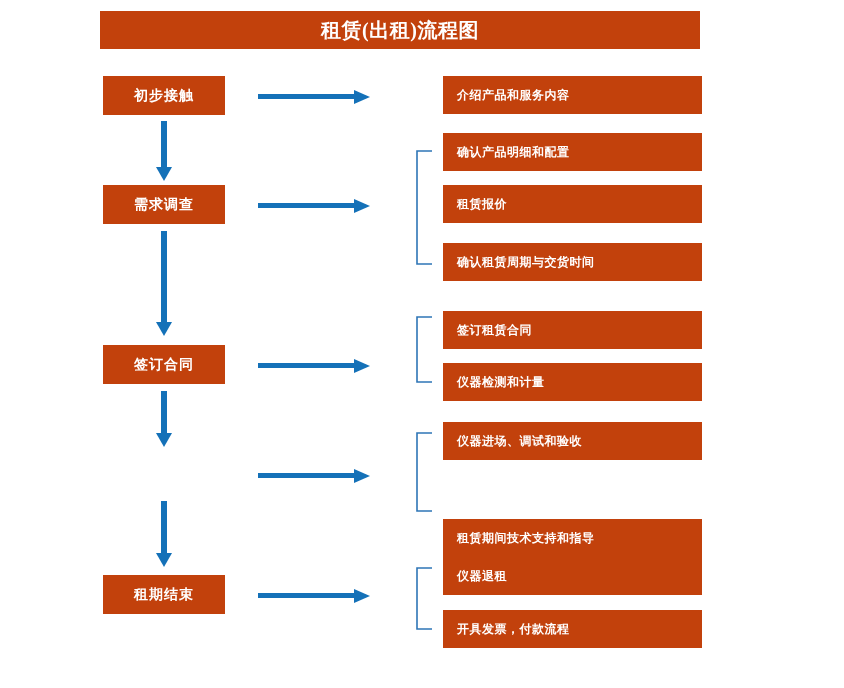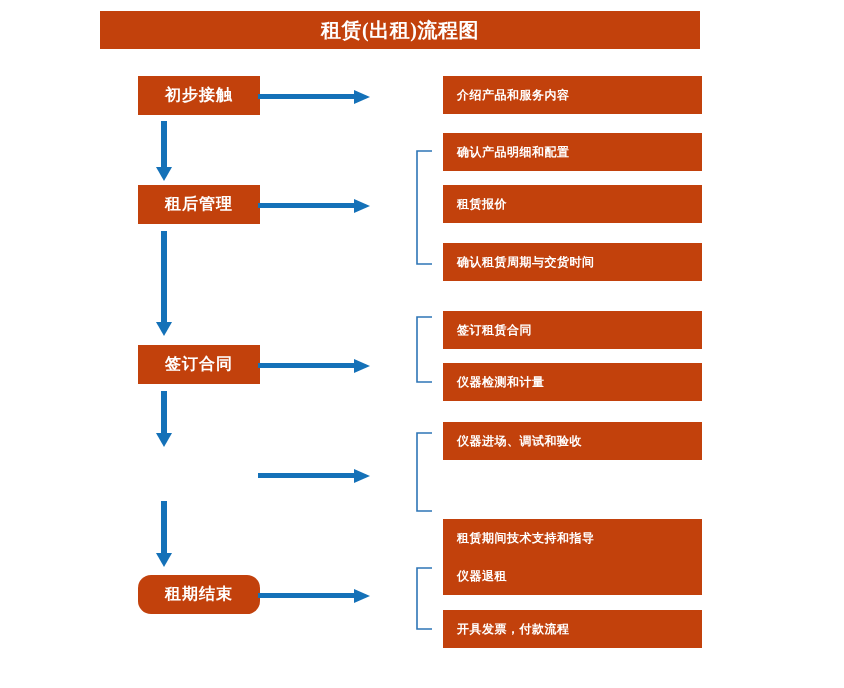--- a/index.html
+++ b/index.html
@@ -36,23 +36,22 @@
     height: 38px;
     justify-content: center;
     font-size: 20px;
     letter-spacing: 0.5px;
   }
   .stage-box {
     left: 103px;
     width: 122px;
     height: 39px;
     justify-content: center;
-    font-size: 16px;
+    font-size: 14px;
     letter-spacing: 1px;
-    margin-left: 35px;
   }
   .detail-box {
     left: 443px;
     width: 259px;
     height: 38px;
     justify-content: flex-start;
     padding-left: 14px;
     font-size: 12px;
     letter-spacing: 0.5px;
   }
@@ -90,21 +89,21 @@
         <polygon points="96,2 112,9 96,16" fill="#1471b8"></polygon>
       </svg>
     </div>
     <div class="v-arrow" style="top: 121px; height: 60px;">
       <svg width="28" height="60" viewBox="0 0 28 60">
         <rect x="11" y="0" width="6" height="47" fill="#1471b8"></rect>
         <polygon points="6,46 22,46 14,60" fill="#1471b8"></polygon>
       </svg>
     </div>
     <div class="box detail-box" style="top: 76px;">介绍产品和服务内容</div>
-    <div class="box stage-box" style="top: 185px;">租后管理</div>
+    <div class="box stage-box" style="top: 185px;">需求调查</div>
     <div class="h-arrow" style="top: 197px;">
       <svg width="112" height="18" viewBox="0 0 112 18">
         <rect x="0" y="6" width="98" height="5" fill="#1471b8"></rect>
         <polygon points="96,2 112,9 96,16" fill="#1471b8"></polygon>
       </svg>
     </div>
     <div class="v-arrow" style="top: 231px; height: 105px;">
       <svg width="28" height="105" viewBox="0 0 28 105">
         <rect x="11" y="0" width="6" height="92" fill="#1471b8"></rect>
         <polygon points="6,91 22,91 14,105" fill="#1471b8"></polygon>
@@ -150,21 +149,21 @@
         <polygon points="6,52 22,52 14,66" fill="#1471b8"></polygon>
       </svg>
     </div>
     <div class="bracket" style="top: 432px; height: 80px;">
       <svg width="18" height="80" viewBox="0 0 18 80">
         <path d="M17 1 L2 1 L2 79 L17 79" fill="none" stroke="#2e75b6" stroke-width="1.6"></path>
       </svg>
     </div>
     <div class="box detail-box" style="top: 422px;">仪器进场、调试和验收</div>
     <div class="box detail-box" style="top: 519px;">租赁期间技术支持和指导</div>
-    <div class="box stage-box" style="top: 575px; border-radius: 13px;">租期结束</div>
+    <div class="box stage-box" style="top: 575px;">租期结束</div>
     <div class="h-arrow" style="top: 587px;">
       <svg width="112" height="18" viewBox="0 0 112 18">
         <rect x="0" y="6" width="98" height="5" fill="#1471b8"></rect>
         <polygon points="96,2 112,9 96,16" fill="#1471b8"></polygon>
       </svg>
     </div>
     <div class="bracket" style="top: 567px; height: 63px;">
       <svg width="18" height="63" viewBox="0 0 18 63">
         <path d="M17 1 L2 1 L2 62 L17 62" fill="none" stroke="#2e75b6" stroke-width="1.6"></path>
       </svg>

